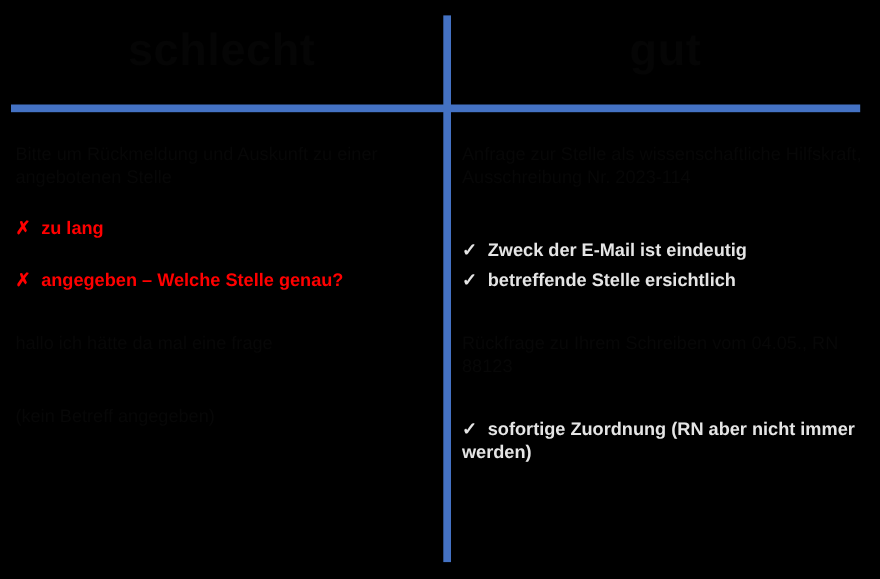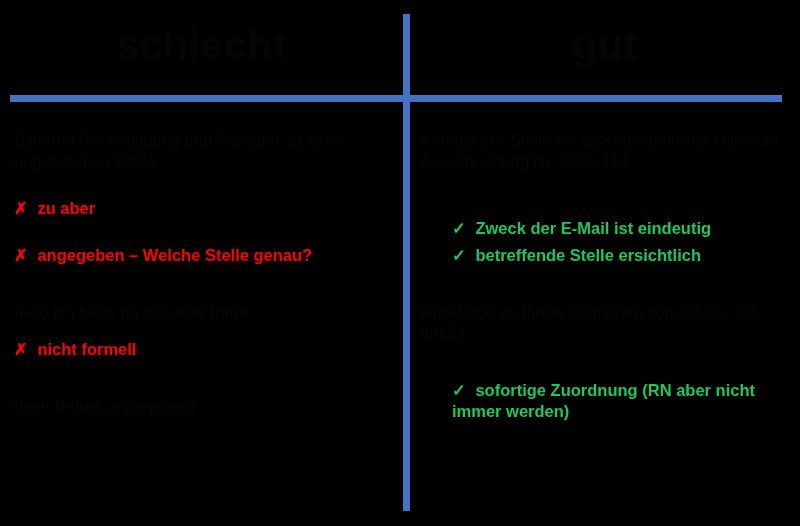--- a/index.html
+++ b/index.html
@@ -64,22 +64,21 @@
     font-weight: bold;
   }
   .line.dim {
     color: #070707;        
     font-weight: normal;
   }
   .line.bad {
     color: #FF0000;
   }
   .line.good {
-    color: #22c55e;
-    margin-left: 32px;
+    color: #e5e5e5;
   }
   .mark {
     font-weight: bold;
     margin-right: 5px;
   }
   .spacer-sm { height: 10px; }
   .spacer-md { height: 20px; }
   .spacer-lg { height: 30px; }
   .spacer-xl { height: 40px; }
 </style>
@@ -96,39 +95,35 @@
 
   <div class="col col-left">
 
     <p class="line dim">
       <span>Bitte um Rückmeldung und Auskunft zu einer angebotenen Stelle</span>
     </p>
     <div class="spacer-md"></div>
 
     <p class="line bad">
       <span class="mark">✗</span>
-      <span>zu aber</span>
+      <span>zu lang</span>
     </p>
     <div class="spacer-md"></div>
 
     <p class="line bad">
       <span class="mark">✗</span>
       <span>angegeben – Welche Stelle genau?</span>
     </p>
     <div class="spacer-lg"></div>
 
     <p class="line dim">
       <span>hallo ich hätte da mal eine frage</span>
     </p>
     <div class="spacer-sm"></div>
 
-    <p class="line bad">
-      <span class="mark">✗</span>
-      <span>nicht formell</span>
-    </p>
     <div class="spacer-lg"></div>
 
     <p class="line dim">
       <span>(kein Betreff angegeben)</span>
     </p>
     <div class="spacer-sm"></div>
 
 
   </div>
 

